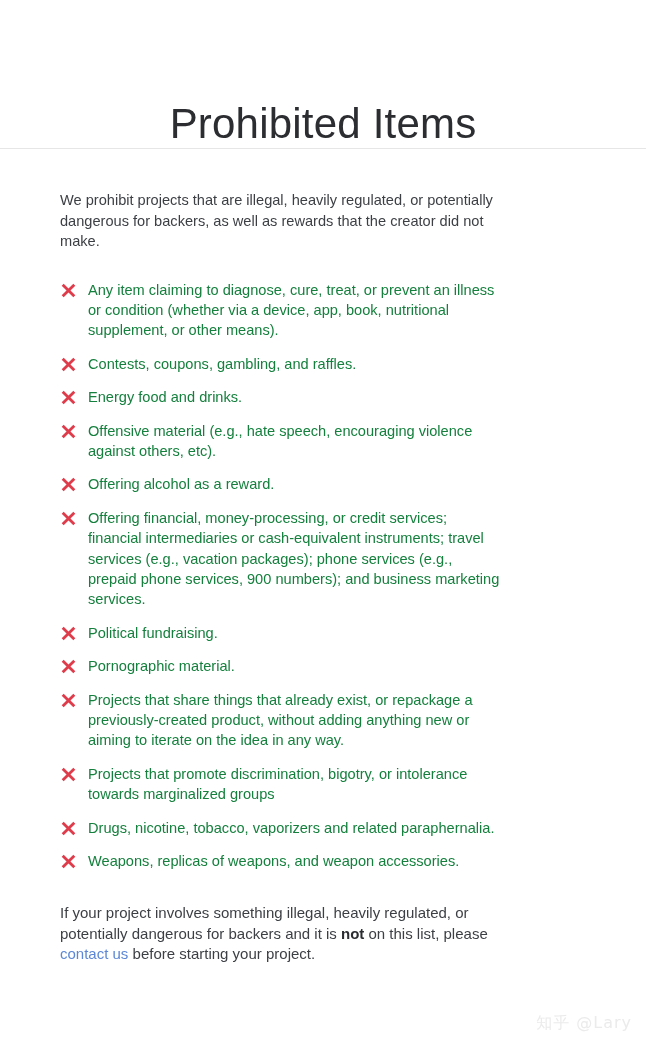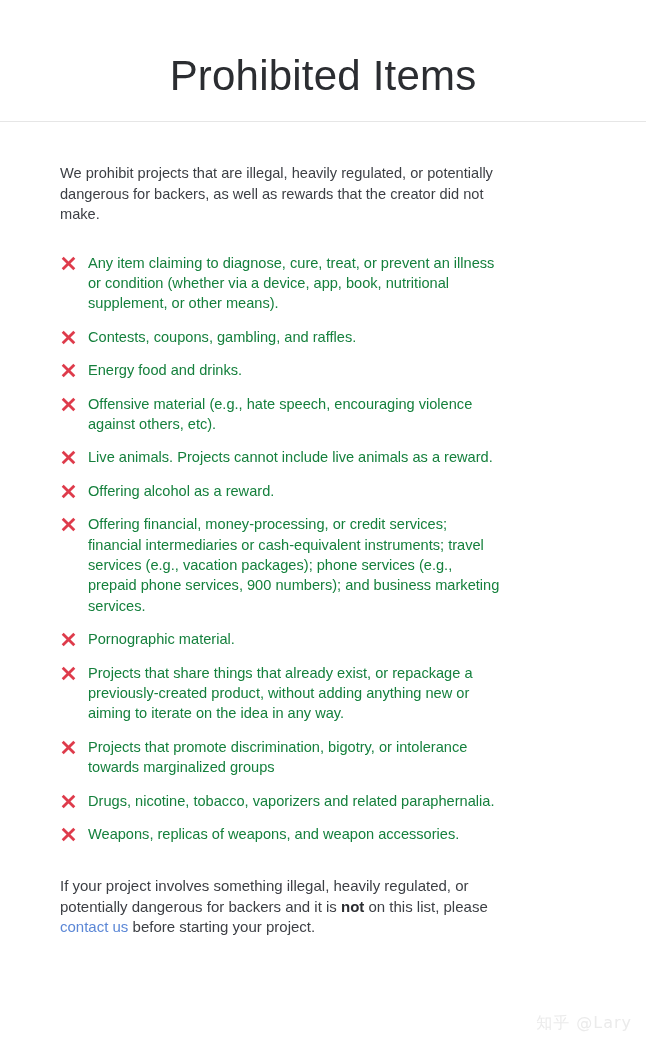--- a/index.html
+++ b/index.html
@@ -12,24 +12,24 @@
     background: #ffffff;
     font-family: "Liberation Sans", "DejaVu Sans", sans-serif;
     color: #2f3135;
     position: relative;
     overflow: hidden;
     -webkit-font-smoothing: antialiased;
   }
 
   
   .page-header {
-    height: 122px;
+    height: 149px;
     box-sizing: border-box;
     display: flex;
-    align-items: center;
+    align-items: flex-end;
     justify-content: center;
     border-bottom: 1px solid #e6e6e6;
   }
   .page-title {
     margin: 0;
     padding-top: 31px;
     font-size: 42px;
     font-weight: 400;
     letter-spacing: 0.2px;
     color: #2b2d31;
@@ -150,37 +150,37 @@
           </svg>
         </span>
         <span class="item-text">Offensive material (e.g., hate speech, encouraging violence against others, etc).</span>
       </li>
       <li class="prohibited-item">
         <span class="x-icon">
           <svg width="17" height="17" viewBox="0 0 24 24" aria-hidden="true">
             <path d="M5.2 2.4 L12 9.2 L18.8 2.4 L21.6 5.2 L14.8 12 L21.6 18.8 L18.8 21.6 L12 14.8 L5.2 21.6 L2.4 18.8 L9.2 12 L2.4 5.2 Z" fill="#de3b4b"></path>
           </svg>
         </span>
-        <span class="item-text">Live animals. Projects cannot include live animals as a reward.</span>
-      </li>
-      <li class="prohibited-item">
-        <span class="x-icon">
-          <svg width="17" height="17" viewBox="0 0 24 24" aria-hidden="true">
-            <path d="M5.2 2.4 L12 9.2 L18.8 2.4 L21.6 5.2 L14.8 12 L21.6 18.8 L18.8 21.6 L12 14.8 L5.2 21.6 L2.4 18.8 L9.2 12 L2.4 5.2 Z" fill="#de3b4b"></path>
-          </svg>
-        </span>
         <span class="item-text">Offering alcohol as a reward.</span>
       </li>
       <li class="prohibited-item">
         <span class="x-icon">
           <svg width="17" height="17" viewBox="0 0 24 24" aria-hidden="true">
             <path d="M5.2 2.4 L12 9.2 L18.8 2.4 L21.6 5.2 L14.8 12 L21.6 18.8 L18.8 21.6 L12 14.8 L5.2 21.6 L2.4 18.8 L9.2 12 L2.4 5.2 Z" fill="#de3b4b"></path>
           </svg>
         </span>
         <span class="item-text">Offering financial, money-processing, or credit services; financial intermediaries or cash-equivalent instruments; travel services (e.g., vacation packages); phone services (e.g., prepaid phone services, 900 numbers); and business marketing services.</span>
+      </li>
+      <li class="prohibited-item">
+        <span class="x-icon">
+          <svg width="17" height="17" viewBox="0 0 24 24" aria-hidden="true">
+            <path d="M5.2 2.4 L12 9.2 L18.8 2.4 L21.6 5.2 L14.8 12 L21.6 18.8 L18.8 21.6 L12 14.8 L5.2 21.6 L2.4 18.8 L9.2 12 L2.4 5.2 Z" fill="#de3b4b"></path>
+          </svg>
+        </span>
+        <span class="item-text">Political fundraising.</span>
       </li>
       <li class="prohibited-item">
         <span class="x-icon">
           <svg width="17" height="17" viewBox="0 0 24 24" aria-hidden="true">
             <path d="M5.2 2.4 L12 9.2 L18.8 2.4 L21.6 5.2 L14.8 12 L21.6 18.8 L18.8 21.6 L12 14.8 L5.2 21.6 L2.4 18.8 L9.2 12 L2.4 5.2 Z" fill="#de3b4b"></path>
           </svg>
         </span>
         <span class="item-text">Pornographic material.</span>
       </li>
       <li class="prohibited-item">

